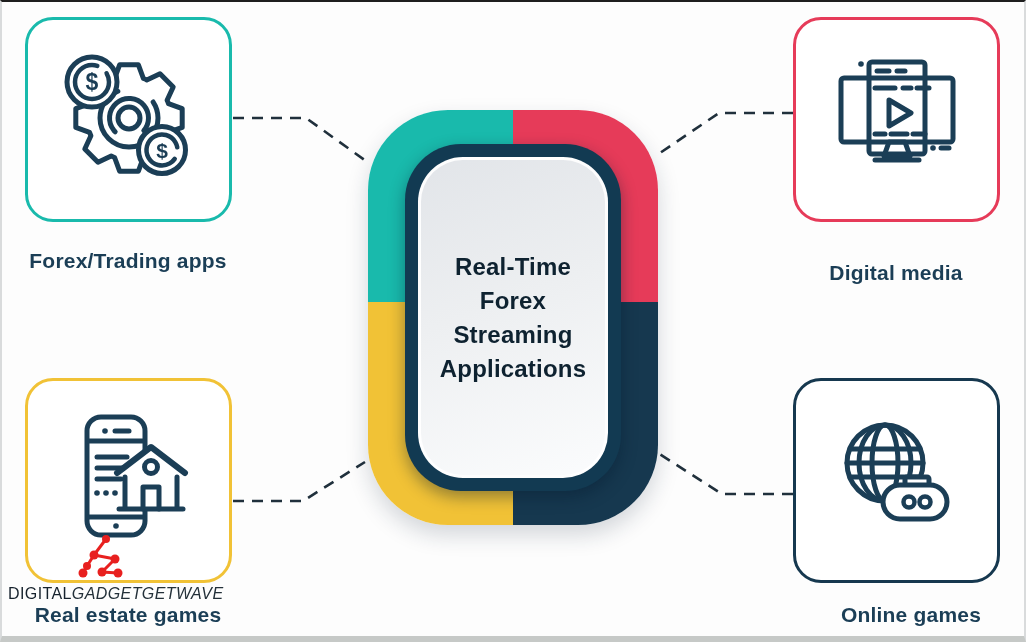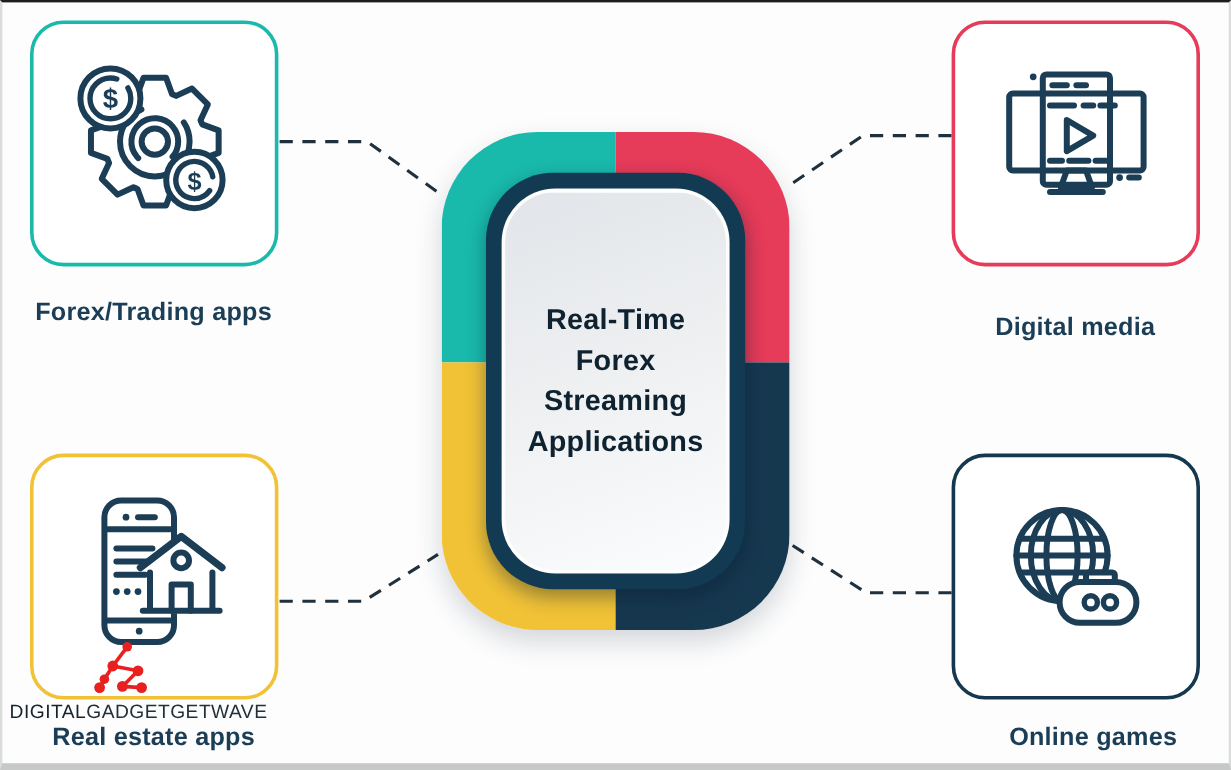--- a/index.html
+++ b/index.html
@@ -72,21 +72,21 @@
   svg.icon .wf{fill:#fff;stroke:currentColor;stroke-width:5;stroke-linejoin:round;}
   svg.icon .bk{fill:#fff;stroke:none;}
   svg.icon .tx{fill:currentColor;stroke:none;font-family:"Liberation Sans",sans-serif;font-weight:700;}
   
   .wm-logo{position:absolute;left:76px;top:531px;z-index:6;}
   .wm-text{
     position:absolute;left:8px;top:585px;z-index:6;
     font-size:16px;letter-spacing:.4px;color:#233039;white-space:nowrap;
   }
   .wm-text .b{font-weight:400;color:#16222d;}
-  .wm-text .r{font-weight:400;}
+  .wm-text .r{font-weight:400;font-style:italic;}
 </style>
 </head>
 <body style="background: rgb(253, 253, 253);">
 
 <div class="frame"></div>
 
 <svg class="connectors" width="1026" height="642">
   <polyline points="233,118 306,118 366,161" style="stroke: rgb(32, 48, 60);"></polyline>
   <polyline points="793,113 719,113 657,155" style="stroke: rgb(32, 48, 60);"></polyline>
   <polyline points="233,501 303,501 365,462" style="stroke: rgb(32, 48, 60);"></polyline>
@@ -156,21 +156,21 @@
       <path class="bk" d="M92,34 L128,64 L120,64 L120,100 L64,100 L64,64 L56,64 Z"></path>
       <path class="s6" d="M58,62 L92,36 L126,62"></path>
       <line class="s" x1="66" y1="66" x2="66" y2="96"></line>
       <line class="s" x1="118" y1="66" x2="118" y2="96"></line>
       <line class="s" x1="60" y1="98" x2="124" y2="98"></line>
       <circle class="s" cx="92" cy="56" r="6.5"></circle>
       <path class="s" d="M84,98 L84,76 L100,76 L100,98"></path>
     </g>
   </svg>
 </div>
-<div class="lab lab-bl">Real estate apps</div>
+<div class="lab lab-bl">Real estate games</div>
 
 <div class="card card-br" style="border-color: rgb(22, 56, 79);">
   <svg class="icon" width="140" height="140" viewBox="0 0 140 140">
     <circle class="s" cx="58" cy="52" r="38"></circle>
     <ellipse class="s" cx="58" cy="52" rx="13" ry="38"></ellipse>
     <ellipse class="s" cx="58" cy="52" rx="26" ry="38"></ellipse>
     <line class="s" x1="23" y1="38" x2="93" y2="38"></line>
     <line class="s" x1="20" y1="52" x2="96" y2="52"></line>
     <line class="s" x1="23" y1="66" x2="93" y2="66"></line>
     <g>

